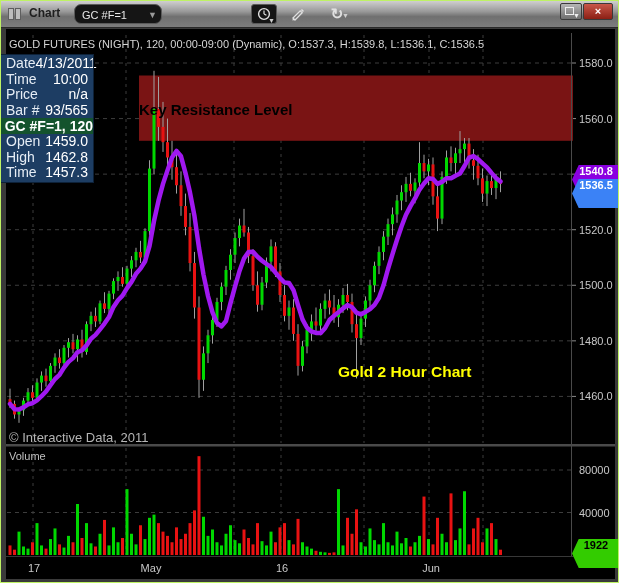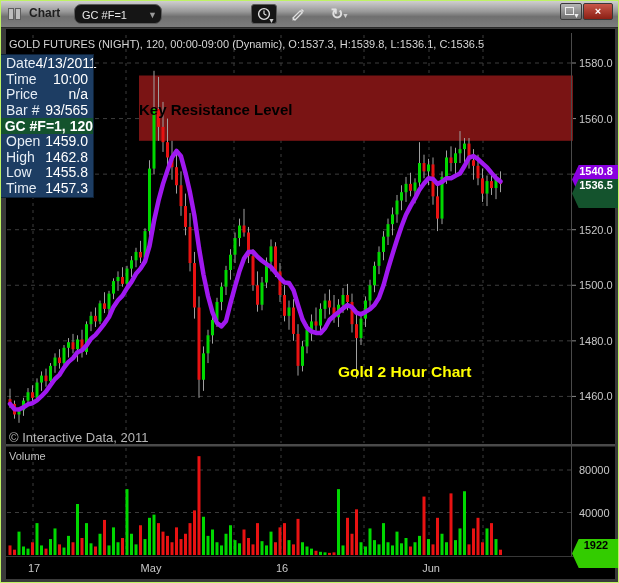--- a/index.html
+++ b/index.html
@@ -39,21 +39,21 @@
   
   #resistance-label{position:absolute;left:138px;top:100px;width:461px;text-align:left;
     font-size:15px;font-weight:bold;color:#000;}
   #chart-label{position:absolute;left:337px;top:362px;font-size:15.5px;font-weight:bold;color:#ffff00;}
   #copyright{position:absolute;left:8px;top:429px;font-size:13px;color:#b5b5b5;}
   #volume-label{position:absolute;left:8px;top:449px;font-size:11px;color:#c0c0c0;}
   
   .tag{position:absolute;left:571px;width:48px;height:29px;font-size:11px;font-weight:bold;line-height:13px;
     text-align:center;clip-path:polygon(0% 50%,14% 0%,100% 0%,100% 100%,14% 100%);}
   #ma-tag{top:164px;background:#8a00e0;color:#fff;}
-  #last-tag{top:178px;background:#14532d;color:#fff;}
+  #last-tag{top:178px;background:#3b82f6;color:#fff;}
   #vol-tag{top:538px;background:#33cc00;color:#000;}
 </style>
 </head>
 <body>
 
 <div id="window">
 
   <div id="titlebar">
     <span class="win-icon"><i></i><i></i></span>
     <span id="title-label">Chart</span>
@@ -503,24 +503,20 @@
     <div class="dw-head">GC #F=1, 120</div>
     <div class="dw-row">
         <span>Open</span>
         <span class="v">1459.0</span>
       </div>
     <div class="dw-row">
         <span>High</span>
         <span class="v">1462.8</span>
       </div>
     <div class="dw-row">
-        <span>Low</span>
-        <span class="v">1455.8</span>
-      </div>
-    <div class="dw-row">
         <span>Time</span>
         <span class="v">1457.3</span>
       </div>
   </div>
 
   <div id="resistance-label">Key Resistance Level</div>
   <div id="chart-label">Gold 2 Hour Chart</div>
   <div id="copyright">© Interactive Data, 2011</div>
   <div id="volume-label">Volume</div>
 

